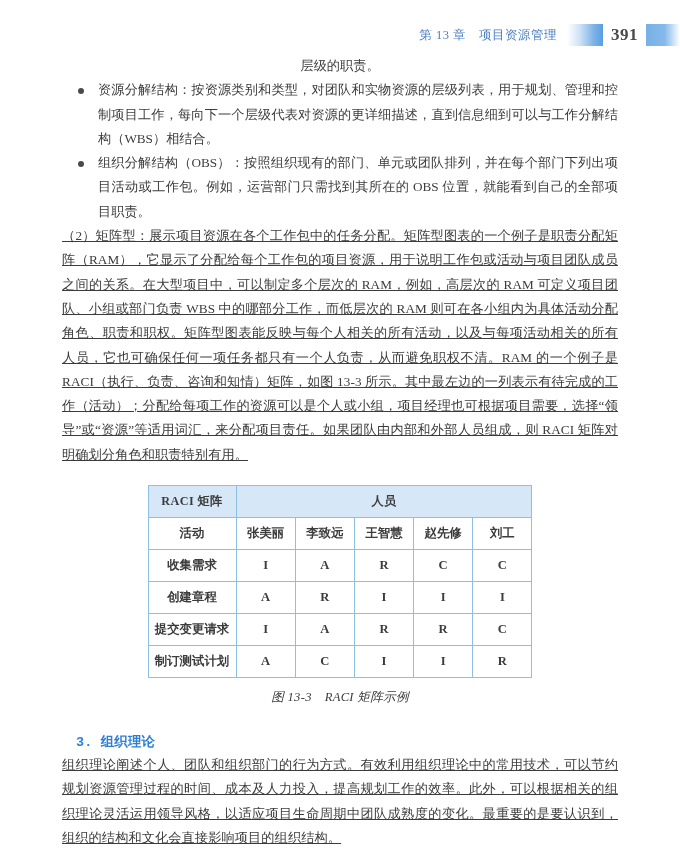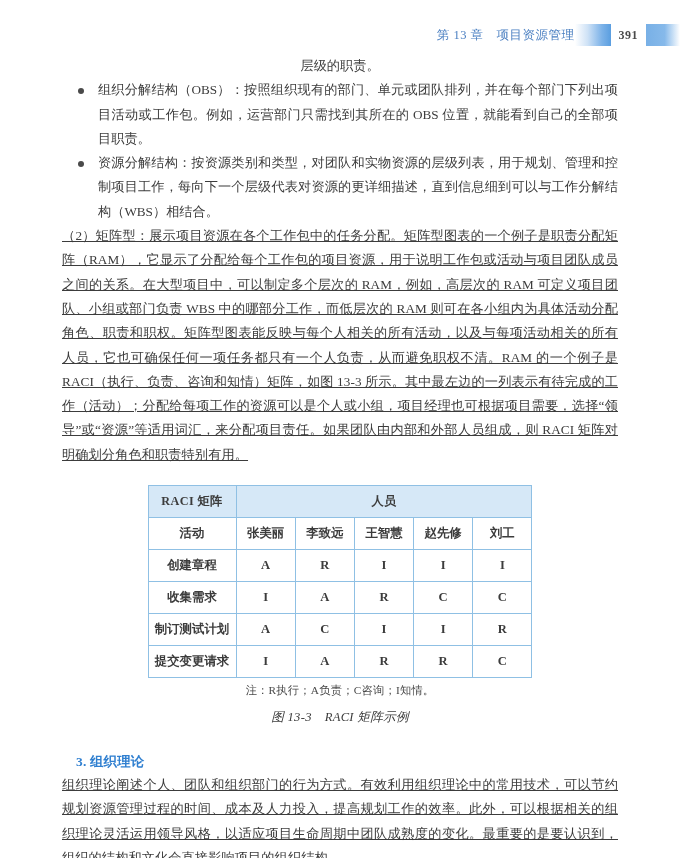--- a/index.html
+++ b/index.html
@@ -25,29 +25,30 @@
     height: 26px;
     display: flex;
     align-items: center;
     justify-content: flex-end;
   }
   .header-title {
     font-size: 12.5px;
     color: #4a7fc1;
     letter-spacing: 0.5px;
     white-space: nowrap;
+    margin-right: 10px;
   }
   .header-swatch-left {
     width: 36px;
     height: 22px;
     background: linear-gradient(to right, #ffffff 0%, #cfe2f6 35%, #7cb2e8 75%, #5a9ee0 100%);
     margin-right: 8px;
   }
   .header-pageno {
-    font-size: 12px;
+    font-size: 17px;
     font-weight: bold;
     color: #4a4a4a;
     font-family: "Liberation Serif", serif;
     letter-spacing: 0.5px;
   }
   .header-swatch-right {
     width: 34px;
     height: 22px;
     background: linear-gradient(to right, #78b0e6 0%, #86b9ea 55%, #ffffff 100%);
     margin-left: 8px;
@@ -155,21 +156,21 @@
     letter-spacing: 0.3px;
     font-style: italic;
   }
 
   
   .sec-heading {
     margin: 16px 0 2px 14px;
     font-size: 13.4px;
     font-weight: bold;
     color: #2f7fd0;
-    font-family: Liberation Serif, serif;
+    font-family: Liberation Mono, monospace;
     letter-spacing: 0.2px;
   }
   .gap-md { height: 11px; }
 </style>
 </head>
 <body>
 
 <div class="page-header">
   <span class="header-title">第 13 章　项目资源管理</span>
   <span class="header-swatch-left"></span>
@@ -177,25 +178,25 @@
   <span class="header-swatch-right"></span>
 </div>
 
 <div class="content">
 
   <div class="cont-line">层级的职责。</div>
 
   <ul class="bullets">
     <li>
       <span class="dot"></span>
-      <span>组织分解结构（OBS）：按照组织现有的部门、单元或团队排列，并在每个部门下列出项目活动或工作包。例如，运营部门只需找到其所在的 OBS 位置，就能看到自己的全部项目职责。</span>
+      <span>资源分解结构：按资源类别和类型，对团队和实物资源的层级列表，用于规划、管理和控制项目工作，每向下一个层级代表对资源的更详细描述，直到信息细到可以与工作分解结构（WBS）相结合。</span>
     </li>
     <li>
       <span class="dot"></span>
-      <span>资源分解结构：按资源类别和类型，对团队和实物资源的层级列表，用于规划、管理和控制项目工作，每向下一个层级代表对资源的更详细描述，直到信息细到可以与工作分解结构（WBS）相结合。</span>
+      <span>组织分解结构（OBS）：按照组织现有的部门、单元或团队排列，并在每个部门下列出项目活动或工作包。例如，运营部门只需找到其所在的 OBS 位置，就能看到自己的全部项目职责。</span>
     </li>
   </ul>
 
   <p>（2）矩阵型：展示项目资源在各个工作包中的任务分配。矩阵型图表的一个例子是职责分配矩阵（RAM），它显示了分配给每个工作包的项目资源，用于说明工作包或活动与项目团队成员之间的关系。在大型项目中，可以制定多个层次的 RAM，例如，高层次的 RAM 可定义项目团队、小组或部门负责 WBS 中的哪部分工作，而低层次的 RAM 则可在各小组内为具体活动分配角色、职责和职权。矩阵型图表能反映与每个人相关的所有活动，以及与每项活动相关的所有人员，它也可确保任何一项任务都只有一个人负责，从而避免职权不清。RAM 的一个例子是 RACI（执行、负责、咨询和知情）矩阵，如图 13-3 所示。其中最左边的一列表示有待完成的工作（活动）；分配给每项工作的资源可以是个人或小组，项目经理也可根据项目需要，选择“领导”或“资源”等适用词汇，来分配项目责任。如果团队由内部和外部人员组成，则 RACI 矩阵对明确划分角色和职责特别有用。</p>
 
   <div class="figure-block">
     <table class="raci">
       <colgroup>
         <col class="col-act">
           <col class="col-p">
@@ -213,55 +214,54 @@
           <td>活动</td>
           <td>张美丽</td>
           <td>李致远</td>
           <td>王智慧</td>
           <td>赵先修</td>
           <td>刘工</td>
         </tr>
       </thead>
       <tbody>
         <tr>
+          <td>收集需求</td>
+          <td class="code">I</td>
+          <td class="code">A</td>
+          <td class="code">R</td>
+          <td class="code">C</td>
+          <td class="code">C</td>
+        </tr>
+        <tr>
           <td>创建章程</td>
           <td class="code">A</td>
           <td class="code">R</td>
           <td class="code">I</td>
           <td class="code">I</td>
           <td class="code">I</td>
         </tr>
         <tr>
-          <td>收集需求</td>
-          <td class="code">I</td>
-          <td class="code">A</td>
-          <td class="code">R</td>
-          <td class="code">C</td>
+          <td>提交变更请求</td>
+          <td class="code">I</td>
+          <td class="code">A</td>
+          <td class="code">R</td>
+          <td class="code">R</td>
           <td class="code">C</td>
         </tr>
         <tr>
           <td>制订测试计划</td>
           <td class="code">A</td>
           <td class="code">C</td>
           <td class="code">I</td>
           <td class="code">I</td>
           <td class="code">R</td>
-        </tr>
-        <tr>
-          <td>提交变更请求</td>
-          <td class="code">I</td>
-          <td class="code">A</td>
-          <td class="code">R</td>
-          <td class="code">R</td>
-          <td class="code">C</td>
         </tr>
       </tbody>
     </table>
 
-    <div class="table-note">注：R执行；A负责；C咨询；I知情。</div>
     <div class="figure-caption">图 13-3　RACI 矩阵示例</div>
   </div>
 
   <div class="gap-md"></div>
 
 
   <div class="sec-heading">3. 组织理论</div>
 
   <p>组织理论阐述个人、团队和组织部门的行为方式。有效利用组织理论中的常用技术，可以节约规划资源管理过程的时间、成本及人力投入，提高规划工作的效率。此外，可以根据相关的组织理论灵活运用领导风格，以适应项目生命周期中团队成熟度的变化。最重要的是要认识到，组织的结构和文化会直接影响项目的组织结构。</p>
 

